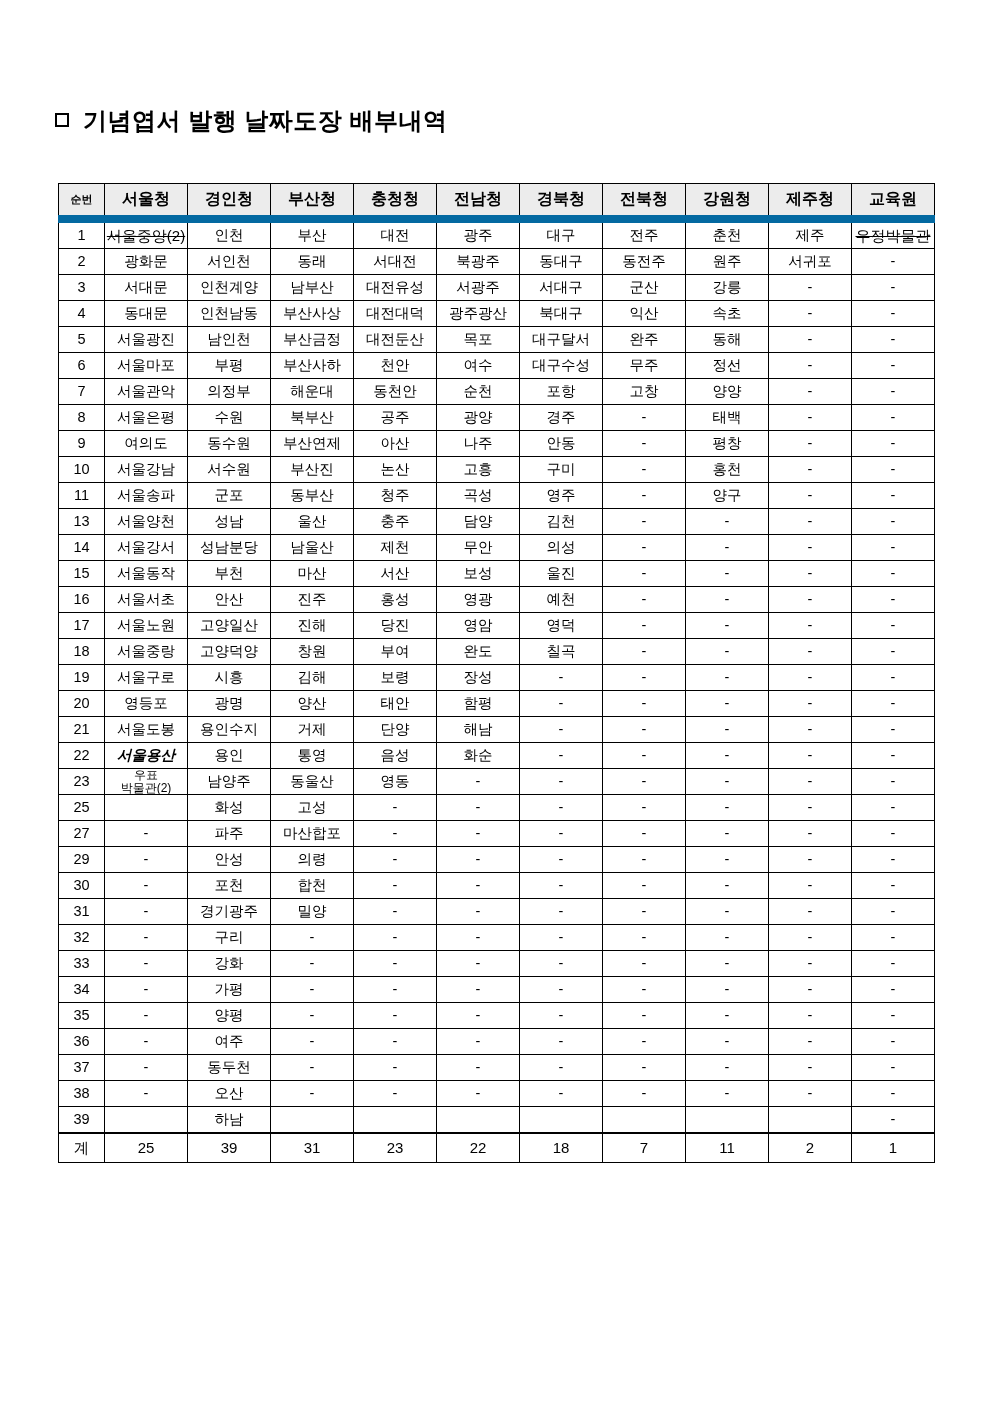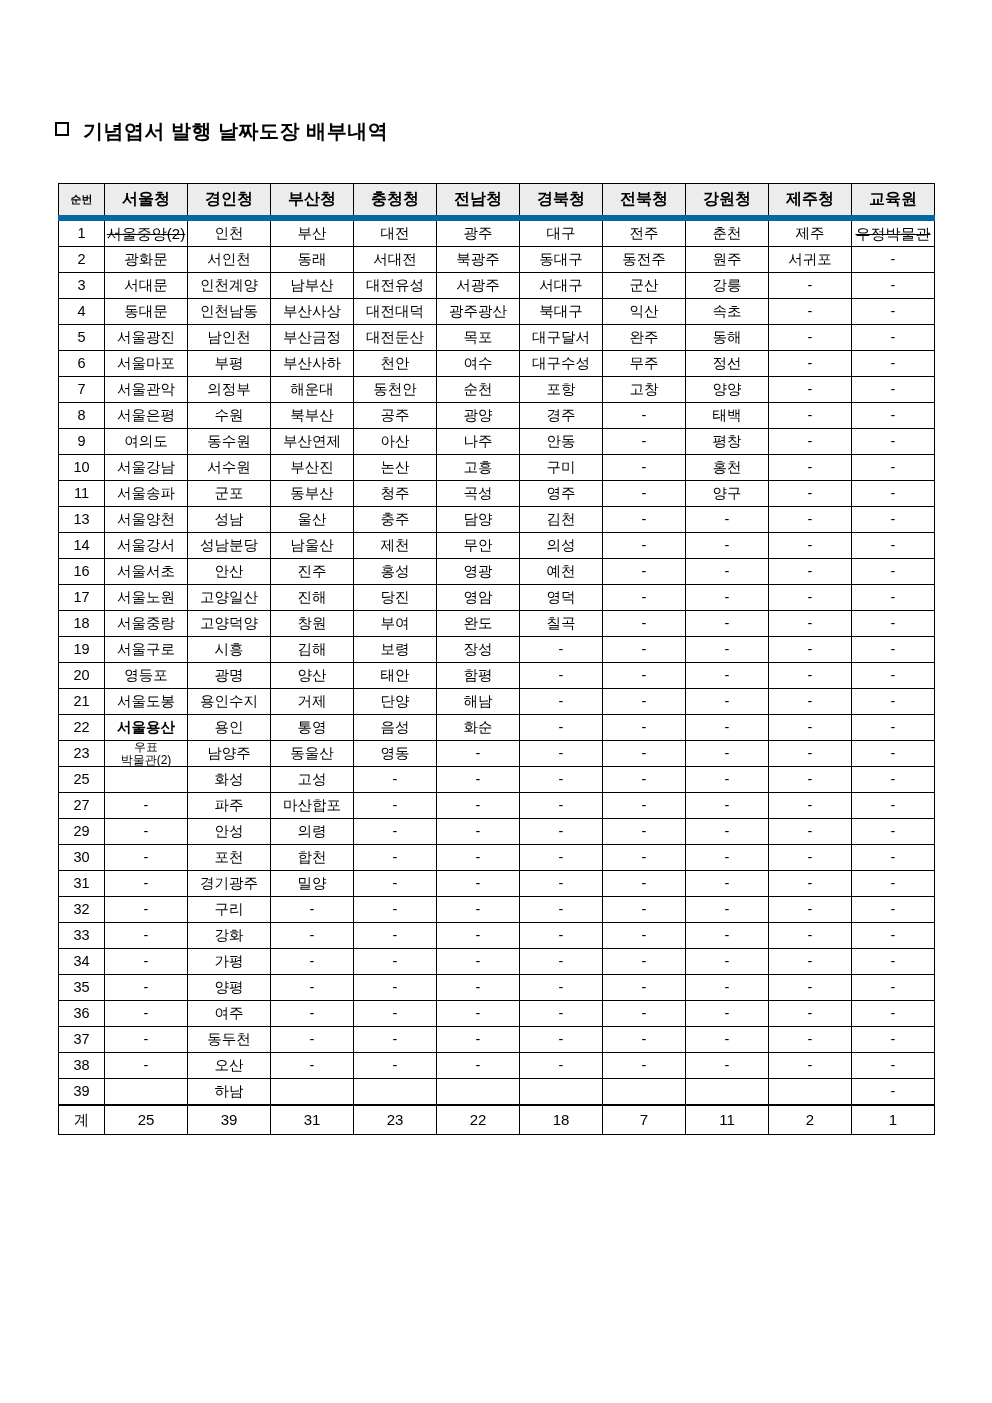--- a/index.html
+++ b/index.html
@@ -19,22 +19,22 @@
     position: absolute;
     left: 0;
     top: 0;
     width: 992px;
     height: 1403px;
     box-sizing: border-box;
   }
   .doc-title {
     position: absolute;
     left: 55px;
-    top: 120px;
-    font-size: 20px;
+    top: 108px;
+    font-size: 24px;
     font-weight: bold;
     letter-spacing: 0.5px;
     white-space: nowrap;
     line-height: 1.1;
   }
   .doc-title .bullet-box {
     display: inline-block;
     width: 14px;
     height: 14px;
     border: 2px solid #000;
@@ -63,31 +63,31 @@
     height: 25px;
     line-height: 1.05;
     overflow: hidden;
     white-space: nowrap;
   }
   table.dist thead th {
     background: #ececec;
     font-weight: bold;
     font-size: 16px;
     height: 31px;
-    border-bottom: 6px solid #0369a1;
+    border-bottom: 8px solid #0369a1;
   }
   table.dist thead th.seq-head {
     font-size: 11px;
     font-weight: bold;
   }
   col.c-seq { width: 46px; }
   col.c-body { width: 83px; }
   td.seq { font-size: 14.5px; }
   td.strike { text-decoration: line-through; }
-  td.bold { font-weight: bold; }
+  td.bold { font-weight: bold; font-style: italic; }
   td.two-line {
     white-space: normal;
     font-size: 12px;
     line-height: 1.08;
     padding: 1px 0;
   }
   tr.total-row td {
     border-top: 2px solid #000;
     font-size: 15px;
     height: 28px;
@@ -298,20 +298,33 @@
             <td>남울산</td>
             <td>제천</td>
             <td>무안</td>
             <td>의성</td>
             <td>-</td>
             <td>-</td>
             <td>-</td>
             <td>-</td>
           </tr>
           <tr>
+            <td class="seq">15</td>
+            <td>서울동작</td>
+            <td>부천</td>
+            <td>마산</td>
+            <td>서산</td>
+            <td>보성</td>
+            <td>울진</td>
+            <td>-</td>
+            <td>-</td>
+            <td>-</td>
+            <td>-</td>
+          </tr>
+          <tr>
             <td class="seq">16</td>
             <td>서울서초</td>
             <td>안산</td>
             <td>진주</td>
             <td>홍성</td>
             <td>영광</td>
             <td>예천</td>
             <td>-</td>
             <td>-</td>
             <td>-</td>

